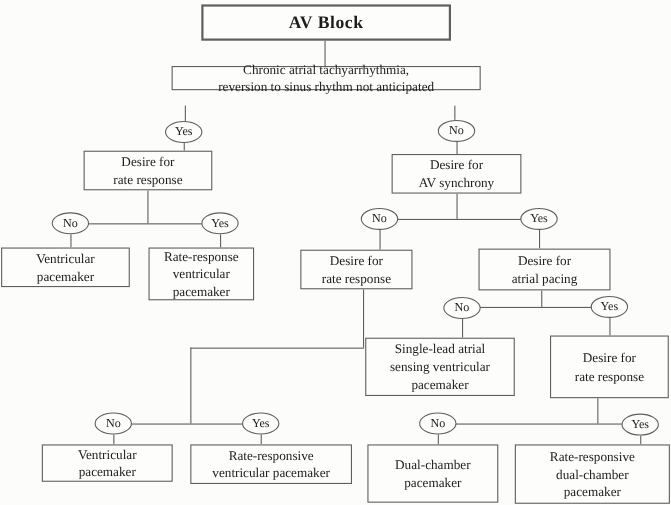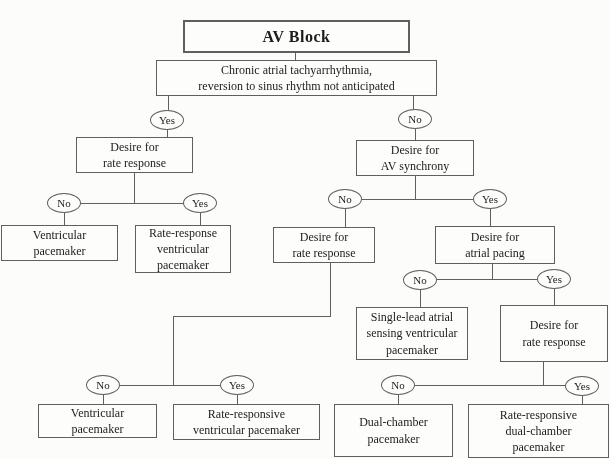--- a/index.html
+++ b/index.html
@@ -25,21 +25,20 @@
     text-align: center;
     font-size: 12px; line-height: 1.35;
     white-space: pre-line;
     z-index: 2;
   }
   .title-box {
     border-width: 2px;
     font-weight: bold;
     font-size: 16px;
     letter-spacing: 0.5px;
-    margin-top: 16px;
   }
   .oval {
     position: absolute;
     width: 34px; height: 20px;
     border: 1px solid var(--line);
     border-radius: 50%;
     background: var(--box_fill);
     color: var(--text);
     display: flex; align-items: center; justify-content: center;
     font-size: 11px;
@@ -77,21 +76,21 @@
   <div class="hline" style="left:420px;top:279px;width:134px;"></div>
   <div class="vline" style="left:420px;top:290px;height:17px;"></div>
   <div class="vline" style="left:554px;top:289px;height:16px;"></div>
   <div class="vline" style="left:543px;top:362px;height:23px;"></div>
   <div class="hline" style="left:398px;top:385px;width:184px;"></div>
   <div class="vline" style="left:398px;top:395px;height:9px;"></div>
   <div class="vline" style="left:582px;top:396px;height:8px;"></div>
 
   <div class="box title-box" style="left:183px;top:4px;width:227px;height:33px;">AV Block</div>
 
-  <div class="box" style="left:156px;top:60px;width:281px;height:36px;">Chronic atrial tachyarrhythmia,
+  <div class="box" style="left:156px;top:60px;width:281px;height:22px;">Chronic atrial tachyarrhythmia,
 reversion to sinus rhythm not anticipated</div>
 
   <div class="box" style="left:76px;top:137px;width:117px;height:36px;">Desire for
 rate response</div>
 
   <div class="box" style="left:1px;top:225px;width:117px;height:36px;">Ventricular
 pacemaker</div>
 
   <div class="box" style="left:135px;top:225px;width:96px;height:48px;">Rate-response
 ventricular
@@ -99,21 +98,21 @@
 
   <div class="box" style="left:356px;top:140px;width:118px;height:36px;">Desire for
 AV synchrony</div>
 
   <div class="box" style="left:273px;top:227px;width:102px;height:36px;">Desire for
 rate response</div>
 
   <div class="box" style="left:435px;top:226px;width:120px;height:38px;">Desire for
 atrial pacing</div>
 
-  <div class="box" style="left:356px;top:307px;width:112px;height:53px;">Single-lead atrial
+  <div class="box" style="left:332px;top:307px;width:136px;height:53px;">Single-lead atrial
 sensing ventricular
 pacemaker</div>
 
   <div class="box" style="left:500px;top:305px;width:108px;height:57px;">Desire for
 rate response</div>
 
   <div class="box" style="left:38px;top:404px;width:119px;height:34px;">Ventricular
 pacemaker</div>
 
   <div class="box" style="left:173px;top:404px;width:147px;height:36px;">Rate-responsive

